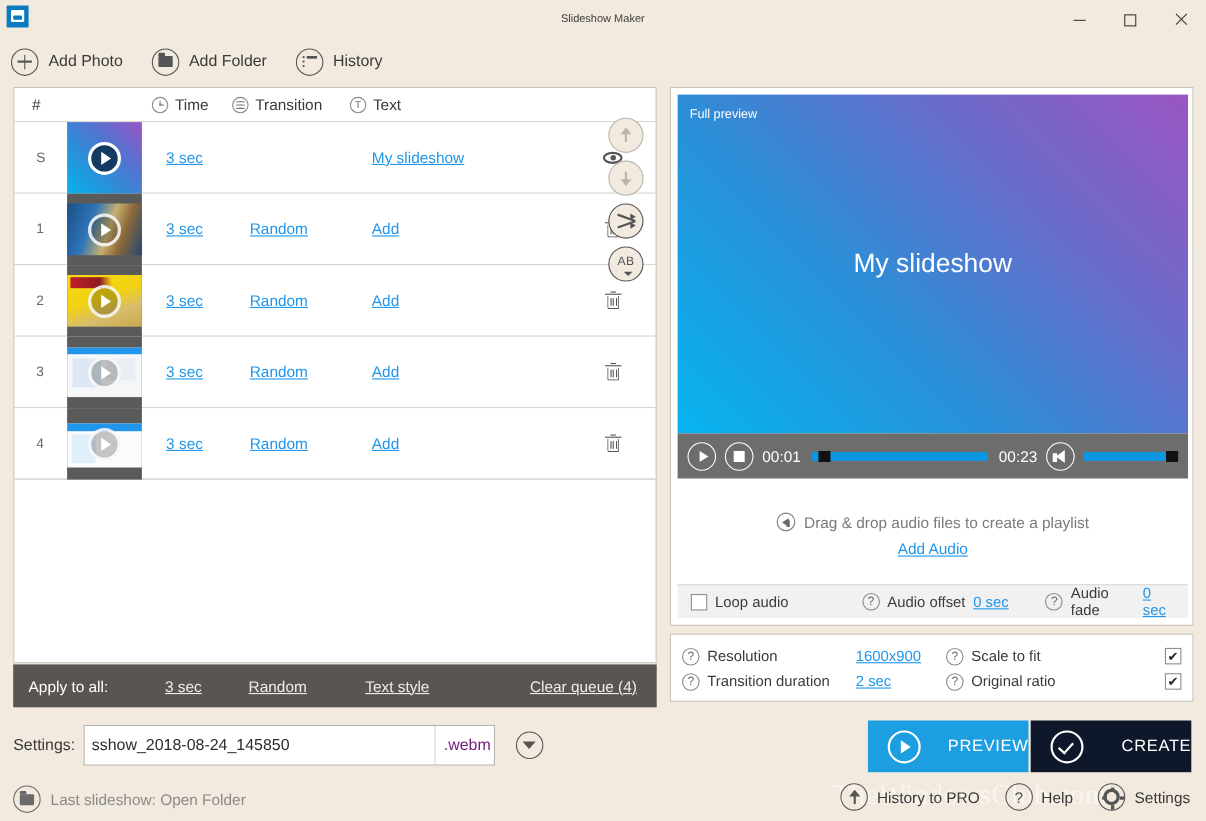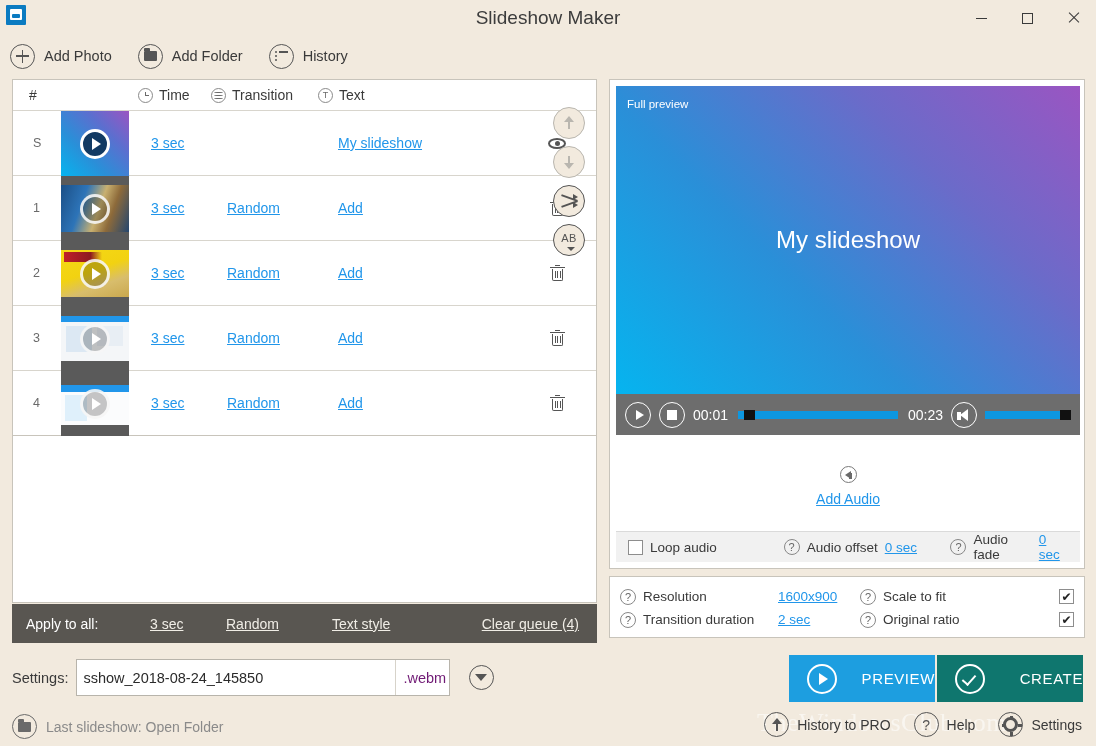--- a/index.html
+++ b/index.html
@@ -24,21 +24,21 @@
     content: ""; position: absolute; left: 4px; top: 4px; width: 12px; height: 11px;
     background: #ffffff; border-radius: 1px;
   }
   .app-icon::before {
     content: ""; position: absolute; left: 6px; top: 9px; width: 8px; height: 4px;
     background: #0b7bc1; z-index: 2; border-radius: 1px;
   }
   .title-text {
     position: absolute; left: 0; top: 0; width: 1096px; height: 36px;
     line-height: 36px; text-align: center;
-    font-size: 19px; color: #3c3c3c;
+    font-size: 10px; color: #3c3c3c;
   }
   .win-btn {
     position: absolute; top: 0; width: 46px; height: 36px;
     display: flex; align-items: center; justify-content: center;
     color: #3a3a3a;
   }
   .win-min  { right: 92px; }
   .win-max  { right: 46px; }
   .win-close{ right: 0px; }
   .glyph-min { width: 11px; height: 1px; background: #3a3a3a; }
@@ -389,21 +389,21 @@
   .lastshow .folder-glyph, .lastshow .folder-glyph::before { background: #6a6a6a; }
   .lastshow-txt { font-size: 14px; color: #8a8a8a; }
 
   .big-btn {
     position: absolute; top: 655px; height: 47px;
     display: flex; align-items: center; gap: 13px; padding-left: 18px;
     cursor: pointer;
     justify-content: space-between;
   }
   .btn-preview { left: 789px; width: 146px; background: #1d9ee0; }
-  .btn-create  { left: 937px; width: 146px; background: #0f766e; }
+  .btn-create  { left: 937px; width: 146px; background: #0f172a; }
   .bb-circ {
     width: 30px; height: 30px; border-radius: 50%; border: 2px solid #fff;
     display: flex; align-items: center; justify-content: center; flex-shrink: 0;
   }
   .bb-circ.play::after {
     content: ""; border-left: 9px solid #fff;
     border-top: 6px solid transparent; border-bottom: 6px solid transparent;
     margin-left: 3px;
   }
   .bb-check {
@@ -679,20 +679,21 @@
     <span class="vol-track">
       <span class="vol-handle"></span>
     </span>
   </div>
 
   <div class="audio-drop">
     <span class="drop-line">
       <span class="spk-circ">
           <i></i>
         </span>
+      <span>Drag &amp; drop audio files to create a playlist</span>
     </span>
     <span class="add-audio">Add Audio</span>
   </div>
 
   <div class="audio-opts">
     <span class="opt-group" style="width:168px;">
       <span class="chk"></span>
       <span>Loop audio</span>
     </span>
     <span class="opt-group" style="width:180px;">

